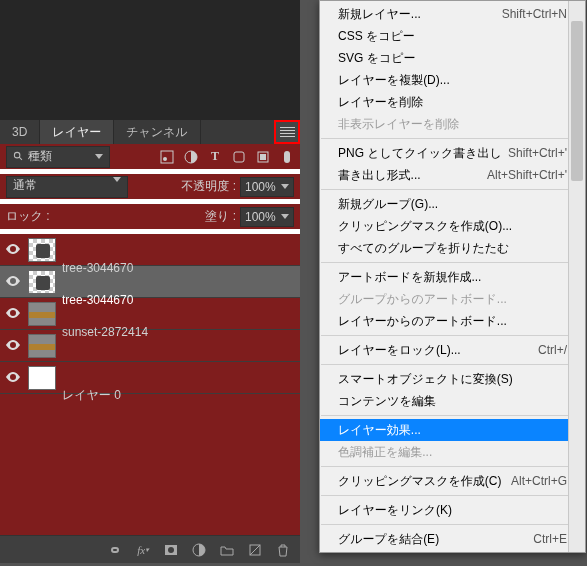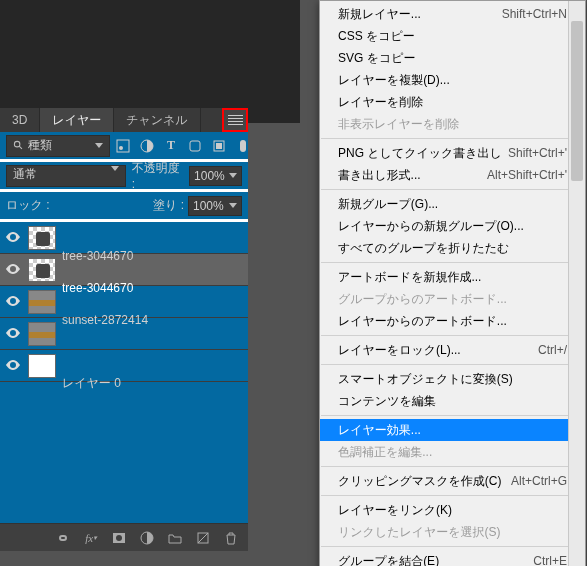--- a/index.html
+++ b/index.html
@@ -1,29 +1,29 @@
 <!DOCTYPE html>
 <html><head>
 <meta charset="utf-8">
 <style>
   * { margin: 0; padding: 0; box-sizing: border-box; font-family: "Meiryo", "Yu Gothic", sans-serif; }
   body { background: #535353; width: 587px; height: 566px; overflow: hidden; position: relative; }
   .canvas-area { position: absolute; left: 0; top: 0; width: 300px; height: 123px; background: #262626; }
 
   
-  .panel { position: absolute; left: 0; top: 108px; width: 248px; height: 443px; background: #0369a1; color: #d0d0d0; font-size: 12px; }
+  .panel { position: absolute; left: 0; top: 120px; width: 300px; height: 443px; background: #7f1d1d; color: #d0d0d0; font-size: 12px; }
   .tabs { display: flex; height: 24px; background: #393939; align-items: stretch; }
   .tab { padding: 0 12px; display: flex; align-items: center; color: #c0c0c0; cursor: pointer; border-right: 1px solid #2a2a2a;}
   .tab.active { background: #454545; color: #eee; }
   .tabs-spacer { flex: 1; }
   .tab-menu-wrap { width: 26px; display:flex; align-items:center; justify-content:center; border: 2px solid #ff0000; background:#454545; }
   .hamburger { width: 15px; height: 10px; display:flex; flex-direction:column; justify-content:space-between;}
   .hamburger span { display:block; height:1px; background:#ccc;}
 
-  .row { display:flex; align-items:center; height:30px; padding:0 6px; gap:6px; border-bottom:3px solid #ffffff;}
+  .row { display:flex; align-items:center; height:30px; padding:0 6px; gap:6px; border-bottom:5px solid #ffffff;}
   .search-box { display:flex; align-items:center; background:#3a3a3a; border:1px solid #2d2d2d; height:22px; padding:0 6px; flex: 0 0 104px; gap:4px;}
   .search-box svg{width:11px;height:11px;}
   .icon-strip { display:flex; align-items:center; gap:10px; color:#ccc; margin-left:auto; }
   .icon-strip .ico{width:14px; height:14px; display:flex;align-items:center;justify-content:center;}
   .select-like{ background:#3a3a3a; border:1px solid #2d2d2d; height:22px; padding:0 6px; display:flex;align-items:flex-start;justify-content:space-between; width:122px;}
   .caret{width:0;height:0;border-left:4px solid transparent;border-right:4px solid transparent;border-top:5px solid #bbb;}
   .right-ctrl{ margin-left:auto; display:flex; align-items:center; gap:4px;}
   .field{ background:#3a3a3a; border:1px solid #2d2d2d; height:20px; width:54px; display:flex;align-items:center;justify-content:space-between;padding:0 4px;}
   .lockrow-icons{display:flex;gap:6px;align-items:center;}
 
@@ -276,21 +276,21 @@
         </li>
         <li>
           <span>書き出し形式...</span>
           <span class="sc">Alt+Shift+Ctrl+'</span>
         </li>
         <li class="sep"></li>
         <li>
           <span>新規グループ(G)...</span>
         </li>
         <li>
-          <span>レイヤーからの新規グループ(O)...</span>
+          <span>クリッピングマスクを作成(O)...</span>
         </li>
         <li>
           <span>すべてのグループを折りたたむ</span>
         </li>
         <li class="sep"></li>
         <li>
           <span>アートボードを新規作成...</span>
         </li>
         <li class="disabled">
           <span>グループからのアートボード...</span>
@@ -318,23 +318,20 @@
           <span>色調補正を編集...</span>
         </li>
         <li class="sep"></li>
         <li>
           <span>クリッピングマスクを作成(C)</span>
           <span class="sc">Alt+Ctrl+G</span>
         </li>
         <li class="sep"></li>
         <li>
           <span>レイヤーをリンク(K)</span>
-        </li>
-        <li class="disabled">
-          <span>リンクしたレイヤーを選択(S)</span>
         </li>
         <li class="sep"></li>
         <li>
           <span>グループを結合(E)</span>
           <span class="sc">Ctrl+E</span>
         </li>
       </ul>
     <div class="scrollbar">
         <div class="tk"></div>
       </div>

